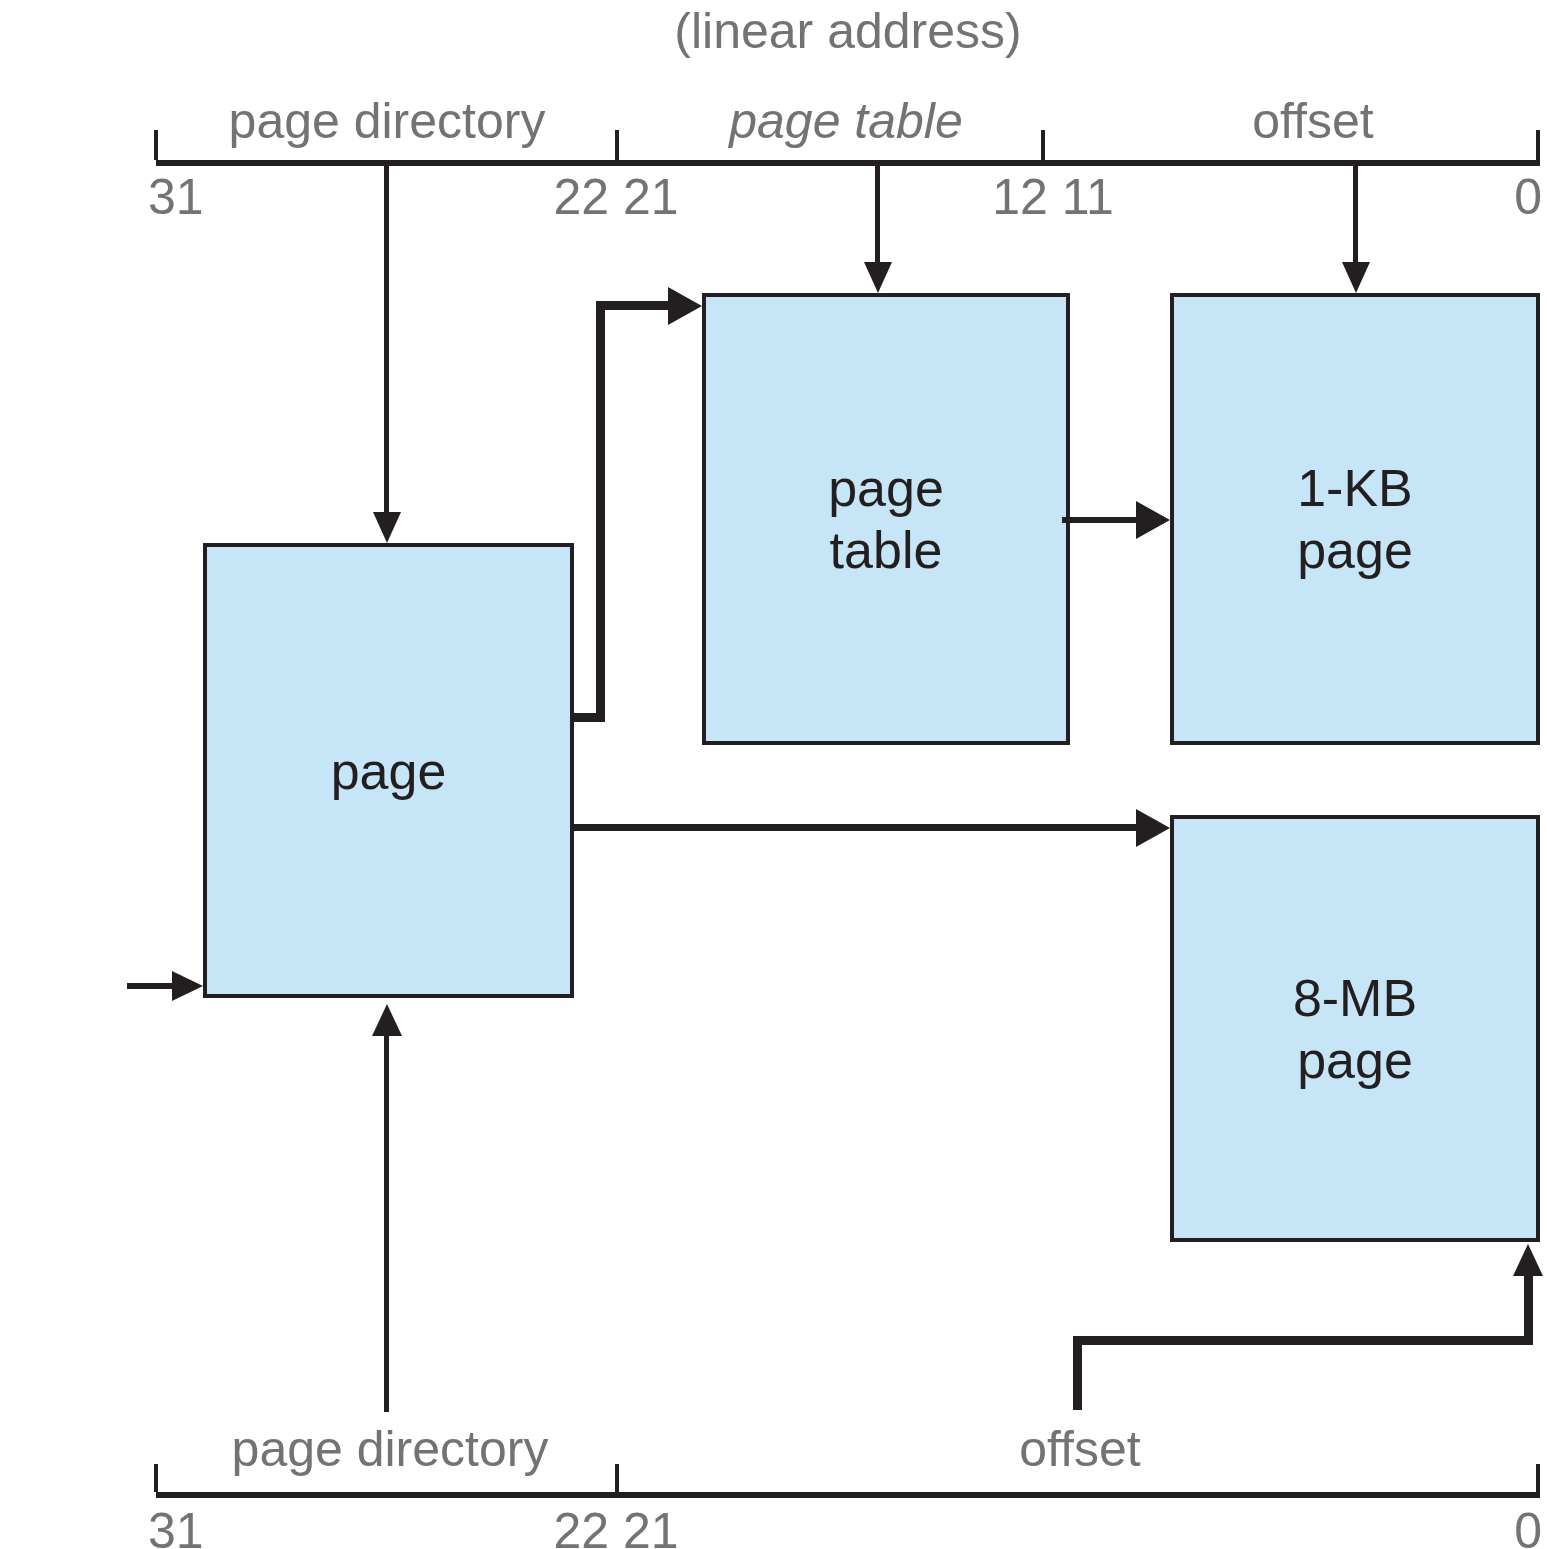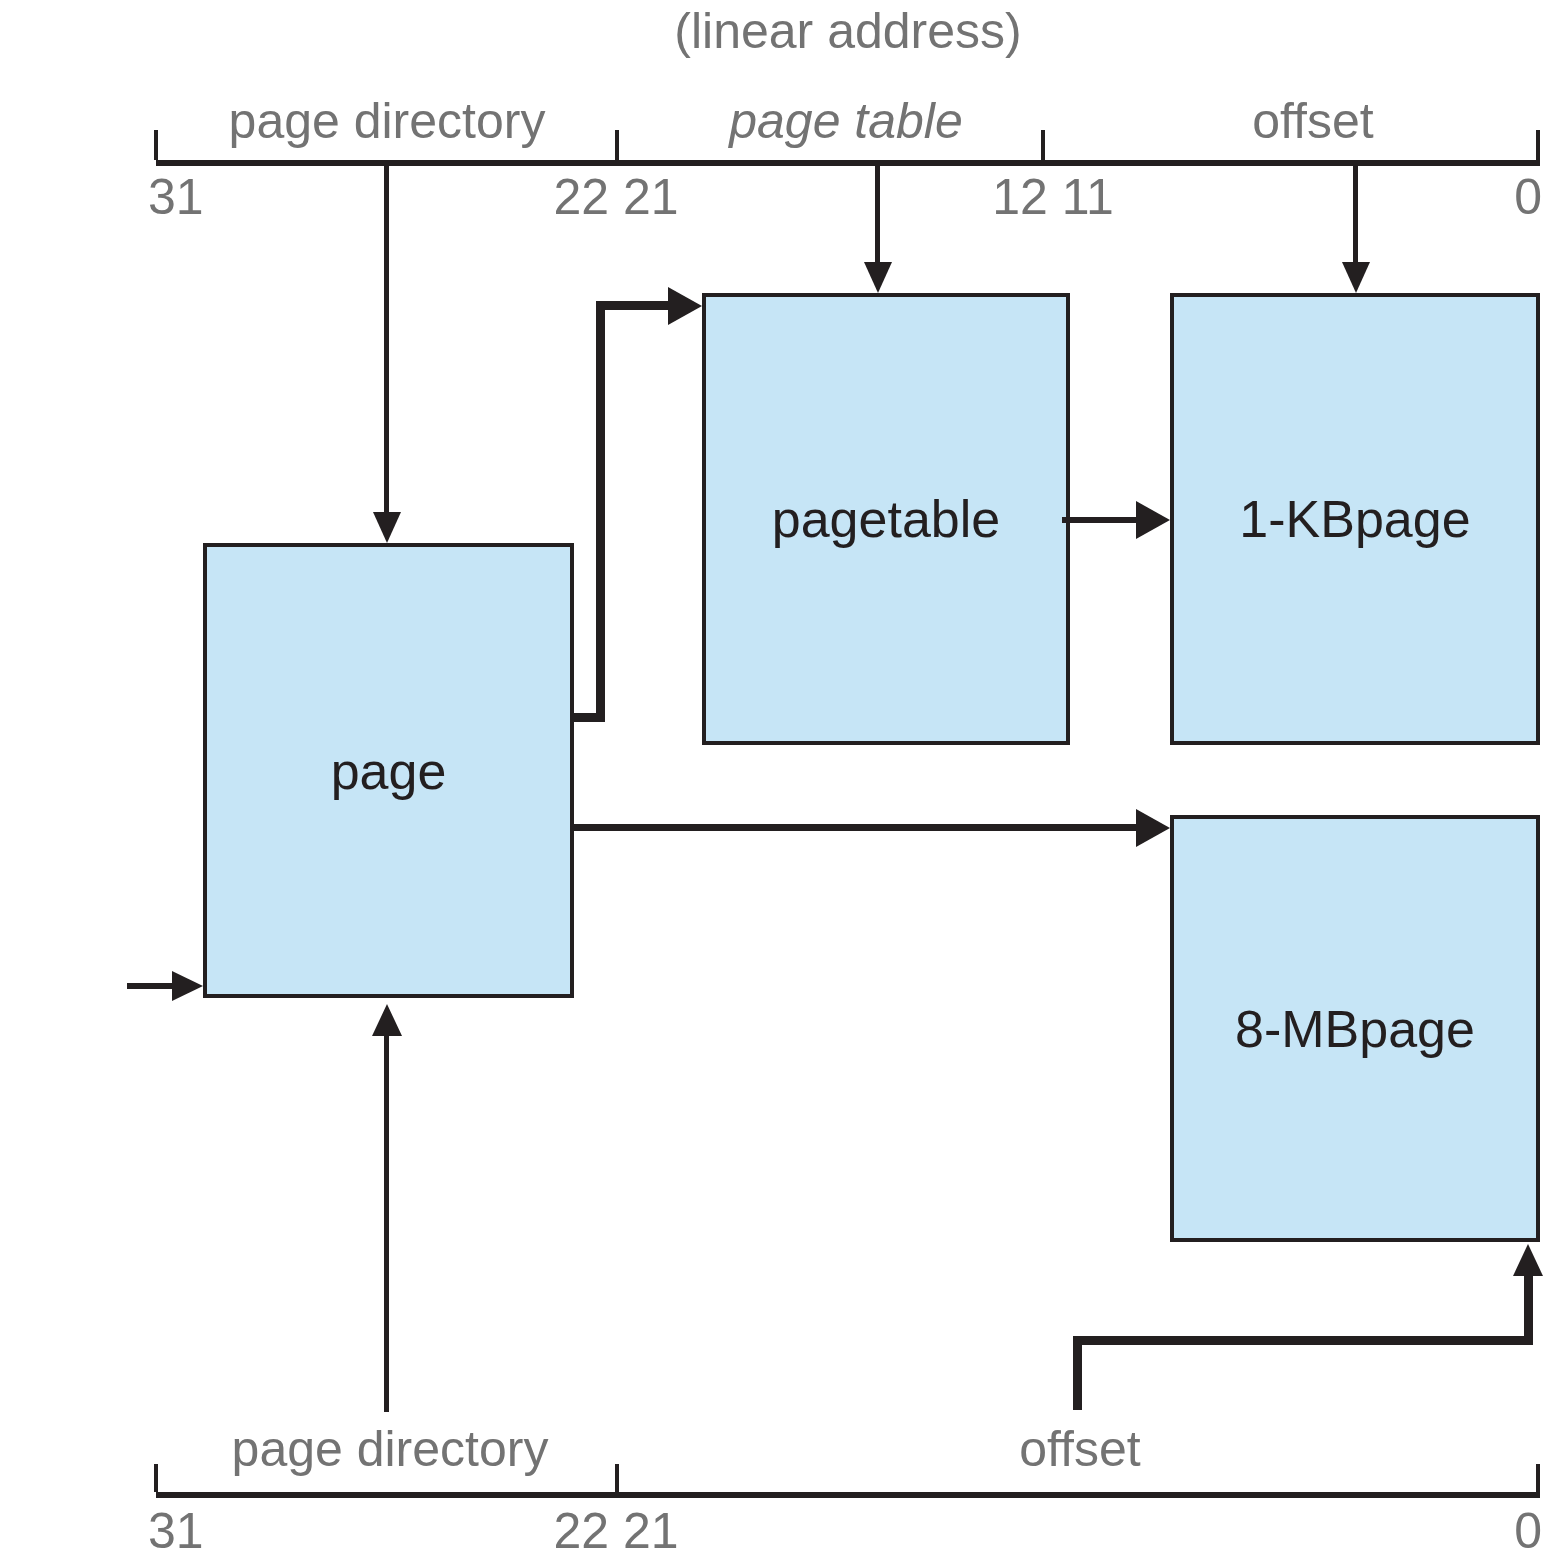--- a/index.html
+++ b/index.html
@@ -18,21 +18,21 @@
     white-space:nowrap;
     color:#737373;
   }
   .cx{transform:translateX(-50%);}
   .rx{transform:translateX(-100%);}
   .hline,.vline{position:absolute;background:#231f20;}
   .box{
     position:absolute;
     background:#c6e5f6;
     border:4px solid #231f20;
-    display:flex;flex-direction:row;
+    display:flex;flex-direction:column;
     align-items:center;justify-content:center;
     text-align:center;
     font-size:52px;line-height:62px;
   }
   .ah{position:absolute;width:0;height:0;}
   .ah-down{border-left:14px solid transparent;border-right:14px solid transparent;border-top:31px solid #231f20;}
   .ah-up{border-left:15px solid transparent;border-right:15px solid transparent;border-bottom:32px solid #231f20;}
   .ah-right{border-top:19px solid transparent;border-bottom:19px solid transparent;border-left:34px solid #231f20;}
   .ah-right-sm{border-top:15px solid transparent;border-bottom:15px solid transparent;border-left:31px solid #231f20;}
 </style>

